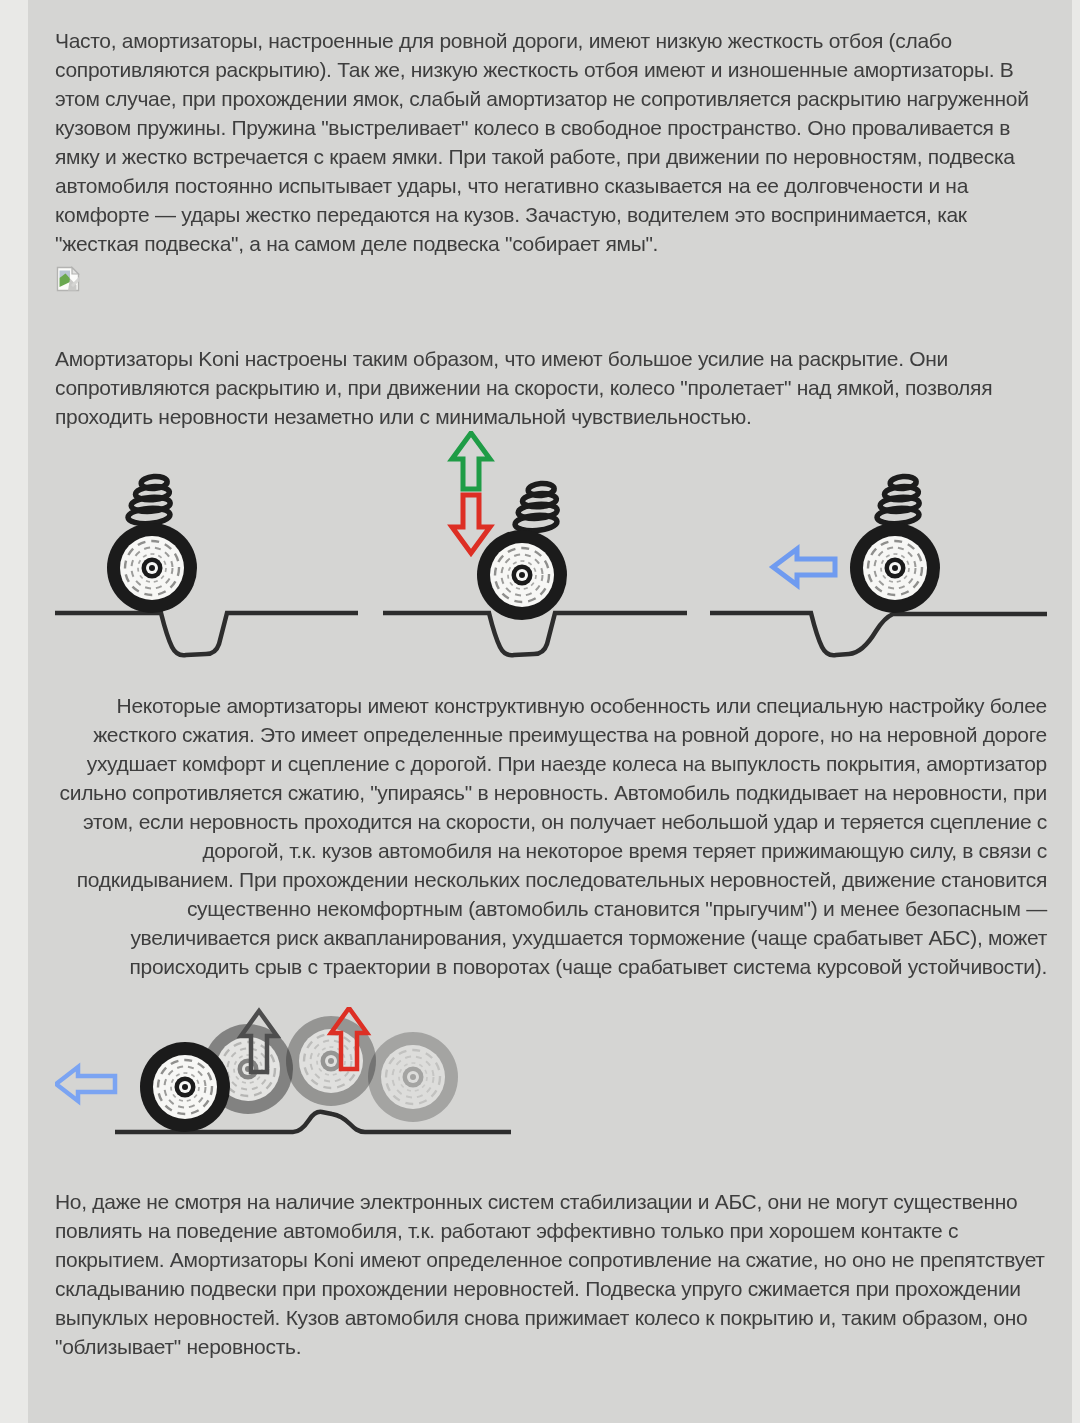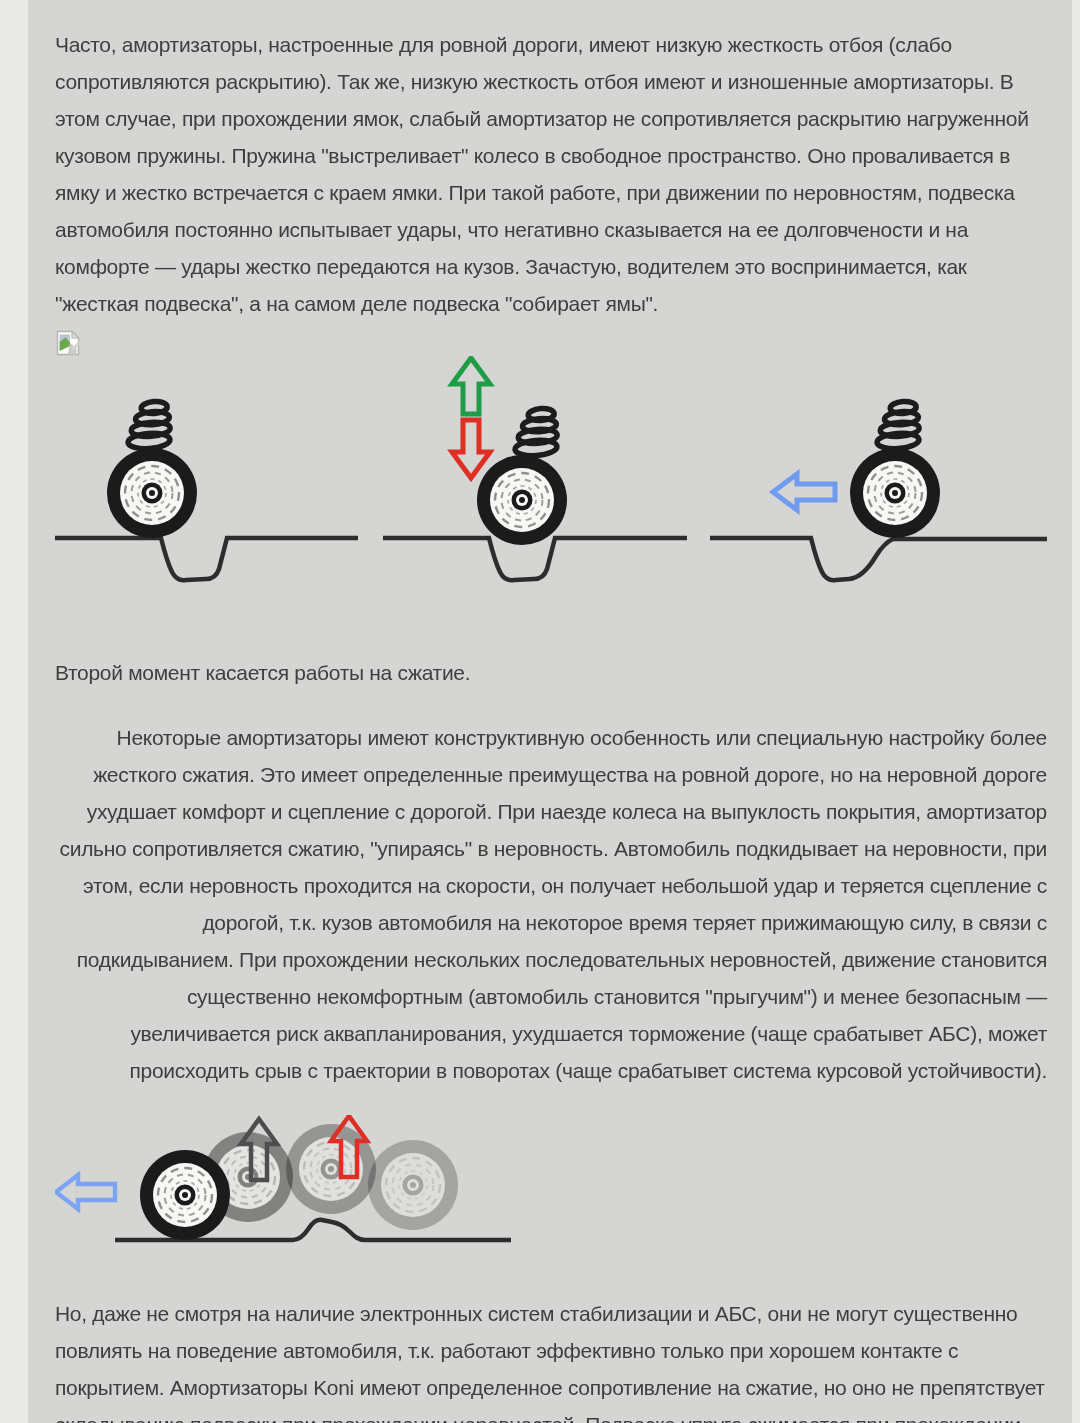--- a/index.html
+++ b/index.html
@@ -12,21 +12,21 @@
   .content{
     margin:0 8px 0 28px;
     min-height:1423px;
     background:#d5d5d3;
     padding:20px 25px 30px 27px;
     box-sizing:border-box;
   }
   .content p{
     margin:0;
     font-size:21px;
-    line-height:37px;
+    line-height:29px;
     letter-spacing:-0.3px;
     color:#3e3e3e;
   }
   .p1{margin-top:6px !important;}
   .broken-img-wrap{margin-top:8px;height:26px;}
   .p2{margin-top:52px !important;}
   .fig1{display:block;margin-top:0;}
   .p3{margin-top:66px !important;}
   .p4{margin-top:28px !important;text-align:right;}
   .fig2{display:block;margin-top:26px;}
@@ -65,20 +65,21 @@
       <svg width="26" height="26" viewBox="0 0 26 26">
         <path d="M2.5 1.5 H17 L23.5 8 V24.5 H2.5 Z" fill="#fcfcfa" stroke="#b3b3b1" stroke-width="1.4"></path>
         <path d="M17 1.5 V8 H23.5 Z" fill="#e3e3e1" stroke="#b3b3b1" stroke-width="1.2"></path>
         <path d="M4.5 4.5 H15 V12 H4.5 Z" fill="#b9c6d4"></path>
         <path d="M4.5 12 L10.5 7.5 L15 12.5 L15 16 L4.5 21 Z" fill="#6aa84f"></path>
         <path d="M15 12.5 L21.5 19 L21.5 24.5 L13 24.5 Z" fill="#c9c9c7"></path>
         <path d="M23.8 11 L16 19 L18 21 L23.8 15.5 Z" fill="#d5d5d3"></path>
       </svg>
     </div>
 
+    <p class="p2">Амортизаторы Koni настроены таким образом, что имеют большое усилие на раскрытие. Они сопротивляются раскрытию и, при движении на скорости, колесо "пролетает" над ямкой, позволяя проходить неровности незаметно или с минимальной чувствиельностью.</p>
 
     <svg class="fig1" width="992" height="232" viewBox="0 0 992 232">
 
       <g fill="none" stroke="#2d2d2d" stroke-width="4.5">
         <path d="M0 182 H106 C109 194 112 206 117 216 C120 222 125 225 131 224 L151 223 C158 223 162 219 164 213 L172 182 H303"></path>
         <path d="M328 182 H434 C437 194 440 206 445 216 C448 222 453 225 459 224 L479 223 C486 223 490 219 492 213 L500 182 H632"></path>
         <path d="M655 182 H756 C759 194 762 206 767 216 C770 222 775 225 781 224 L794 223 C806 222 815 210 821 200 C826 192 831 186 838 183 H992"></path>
       </g>
 
       <g>
@@ -93,21 +94,20 @@
         <use href="#wheel" transform="translate(467,144)"></use>
       </g>
 
       <g>
         <path d="M718 136 L742 118 L742 128 L780 128 L780 144 L742 144 L742 154 Z" fill="#d5d5d3" stroke-width="5" stroke="#6f9bf0"></path>
         <use href="#spring" transform="translate(843,85) rotate(-4)"></use>
         <use href="#wheel" transform="translate(840,137)"></use>
       </g>
     </svg>
 
-    <p class="p3">Второй момент касается работы на сжатие.</p>
 
     <p class="p4">Некоторые амортизаторы имеют конструктивную особенность или специальную настройку более жесткого сжатия. Это имеет определенные преимущества на ровной дороге, но на неровной дороге ухудшает комфорт и сцепление с дорогой. При наезде колеса на выпуклость покрытия, амортизатор сильно сопротивляется сжатию, "упираясь" в неровность. Автомобиль подкидывает на неровности, при этом, если неровность проходится на скорости, он получает небольшой удар и теряется сцепление с дорогой, т.к. кузов автомобиля на некоторое время теряет прижимающую силу, в связи с подкидыванием. При прохождении нескольких последовательных неровностей, движение становится существенно некомфортным (автомобиль становится "прыгучим") и менее безопасным — увеличивается риск аквапланирования, ухудшается торможение (чаще срабатывет АБС), может происходить срыв с траектории в поворотах (чаще срабатывет система курсовой устойчивости).</p>
 
     <svg class="fig2" width="470" height="140" viewBox="0 0 470 140">
       <path d="M60 125 H238 C244 125 250 119 254 113 C258 107 262 104 267 105 L277 107 C283 108 290 112 295 117 C299 121 303 125 310 125 H456" fill="none" stroke="#2d2d2d" stroke-width="4.5"></path>
 
       <g>
         <use href="#wheel" transform="translate(358,70)" opacity="0.26"></use>
         <use href="#wheel" transform="translate(276,54)" opacity="0.34"></use>
         <use href="#wheel" transform="translate(193,62)" opacity="0.44"></use>

